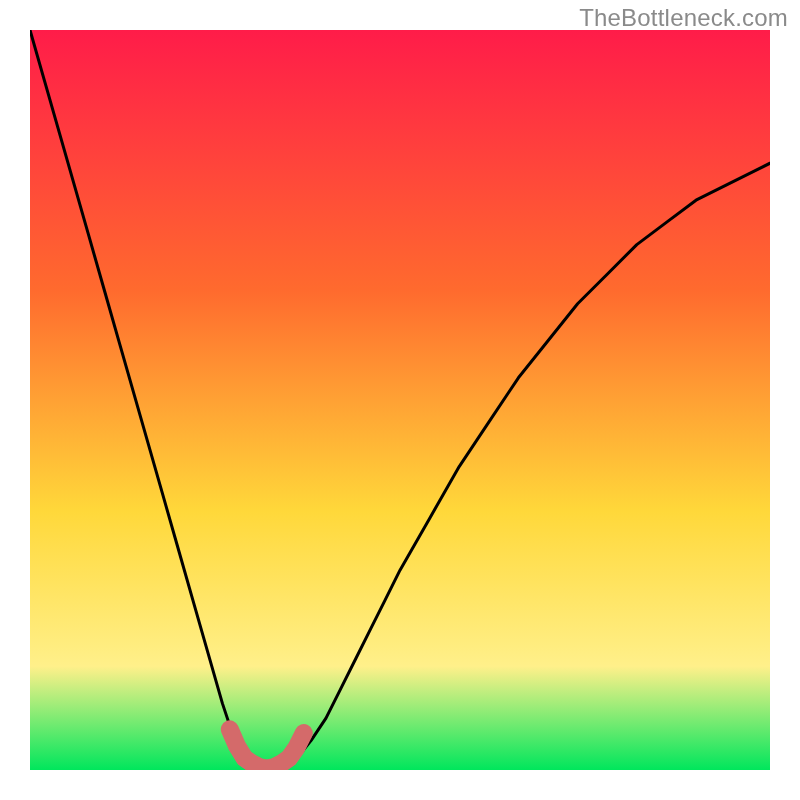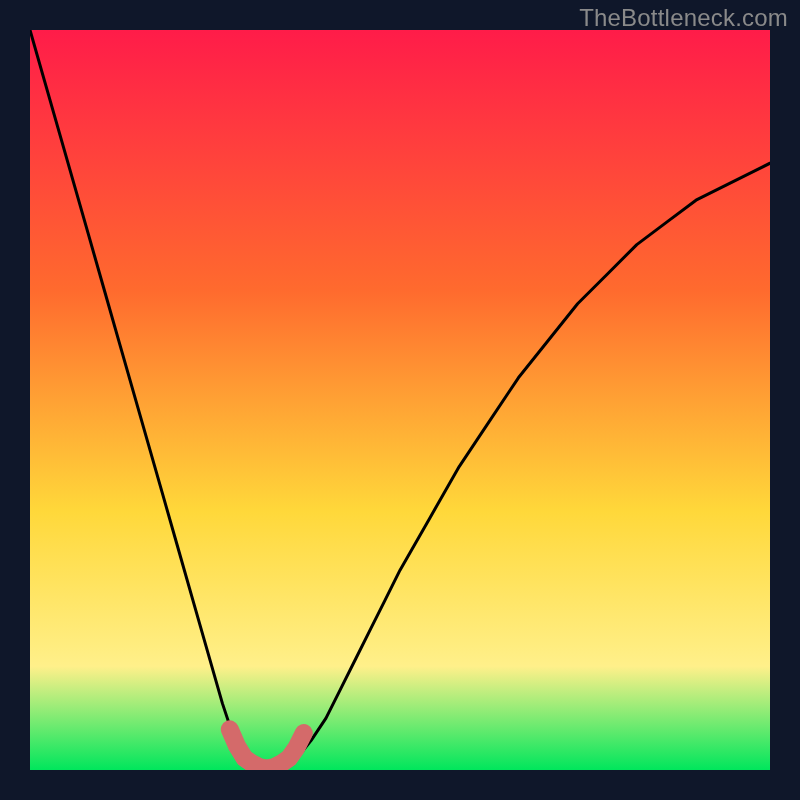--- a/index.html
+++ b/index.html
@@ -9,21 +9,21 @@
     height: 800px;
     background: #000;
     overflow: hidden;
   }
   .frame {
     position: absolute;
     left: 0;
     top: 0;
     width: 800px;
     height: 800px;
-    background: #0f172a;
+    background: #ffffff;
   }
   .plot {
     position: absolute;
     left: 30px;
     top: 30px;
     width: 740px;
     height: 740px;
     overflow: hidden;
   }
   .gradient {

